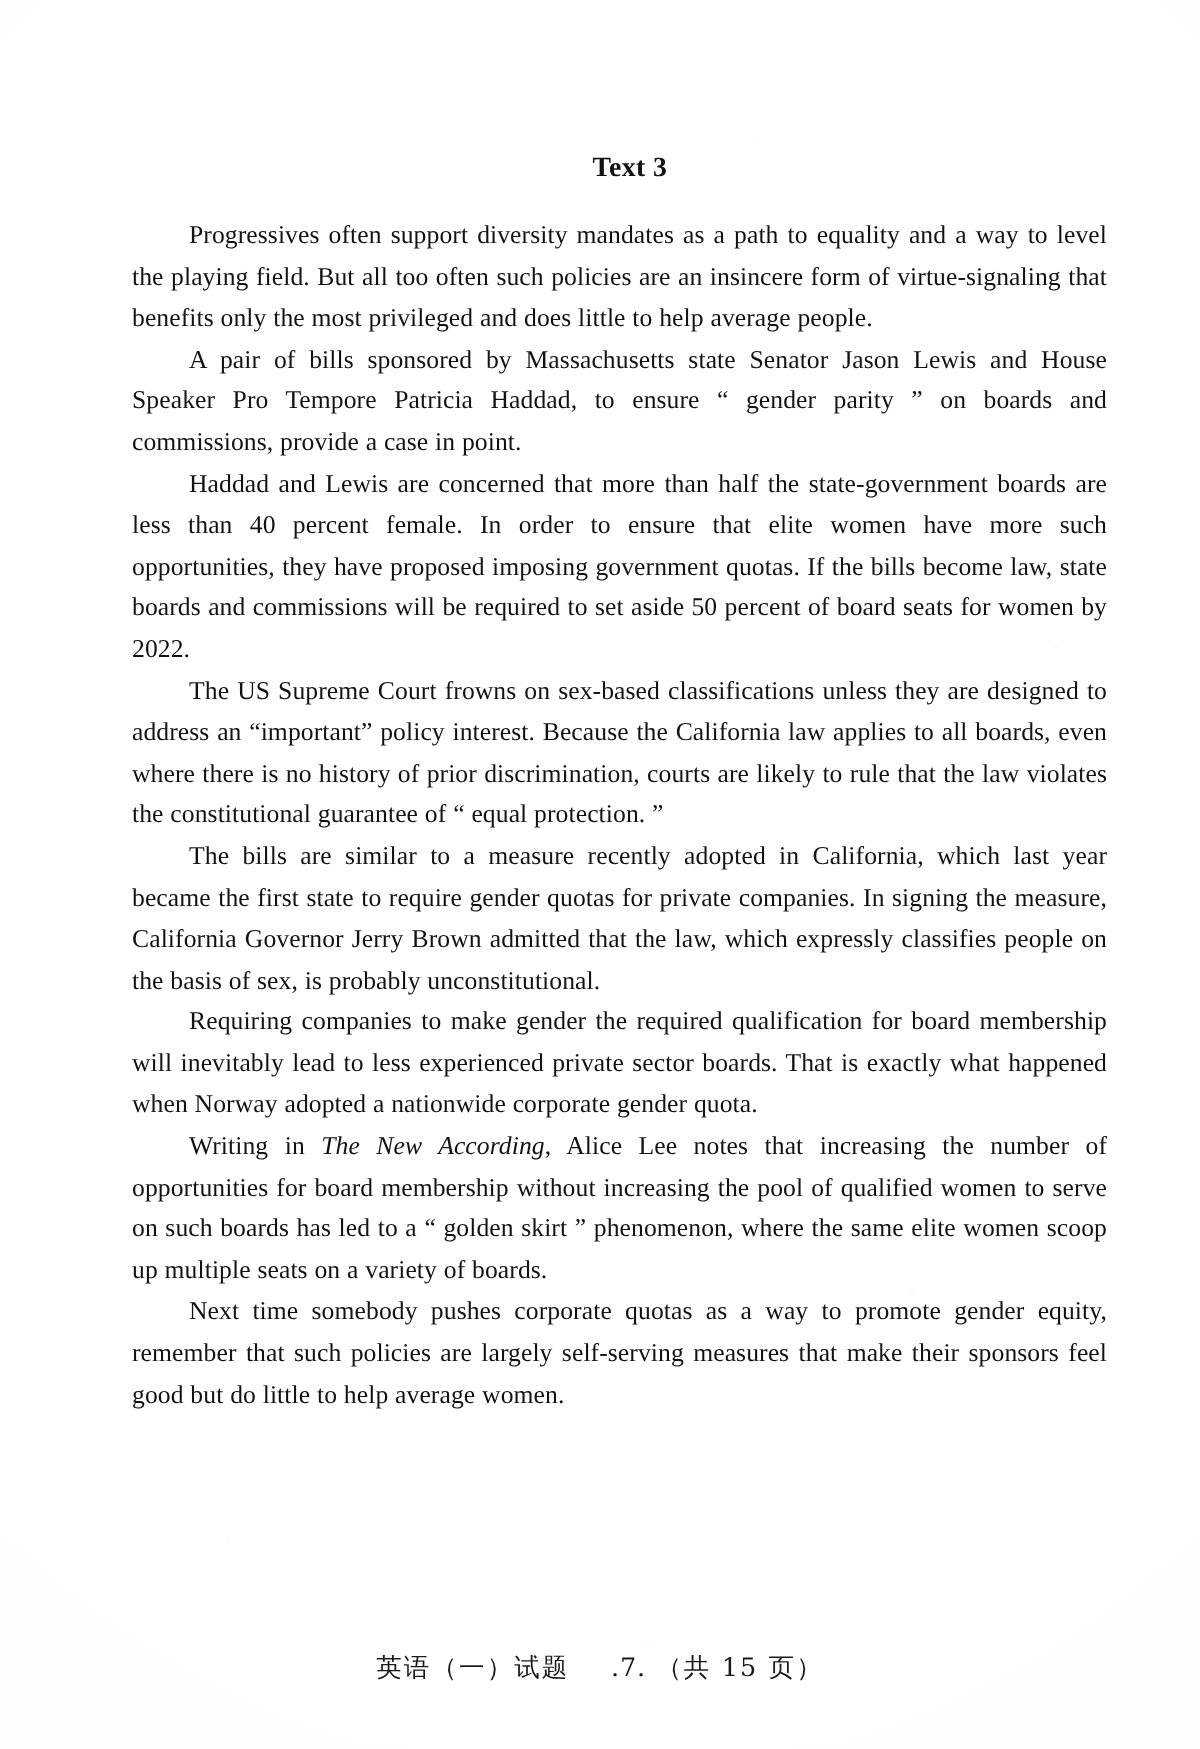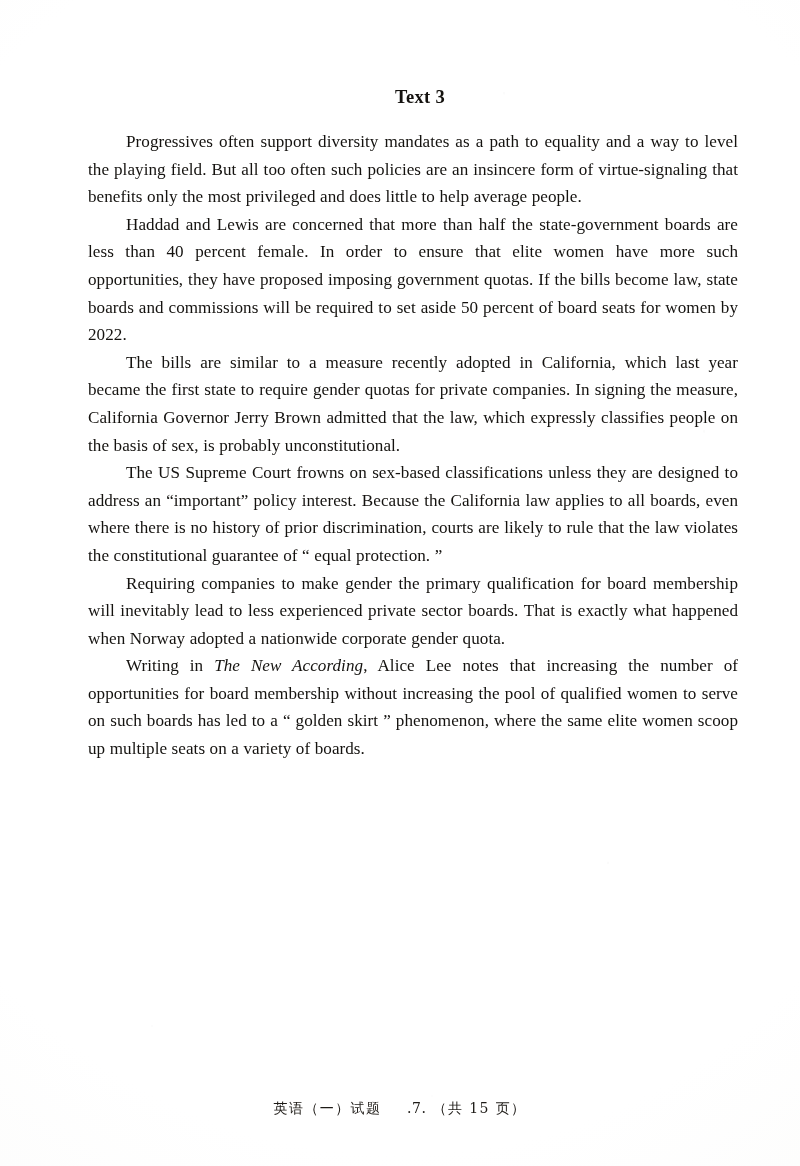--- a/index.html
+++ b/index.html
@@ -42,21 +42,21 @@
     position: absolute;
     left: 88px;
     top: 0;
     width: 650px;
   }
 
   .heading {
     font-weight: bold;
     font-size: 18.5px;
     text-align: center;
-    margin: 1px;
+    margin: 16px;
     padding-top: 86px;
     letter-spacing: 0.3px;
     padding-left: 14px;
   }
 
   .body-copy {
     margin-top: 20px;
   }
 
   p.para {
@@ -75,46 +75,48 @@
   p.para em {
     font-style: italic;
   }
 
   .footer {
     position: absolute;
     left: 0;
     right: 0;
     top: 1100px;
     text-align: center;
-    font-size: 14px;
+    font-size: 17px;
     letter-spacing: 1.4px;
     font-family: "DejaVu Serif", "Liberation Serif", serif;
     color: #1d1a16;
   }
   .footer .page-mark {
     letter-spacing: 0.6px;
   }
 </style>
 </head>
 <body>
 
 <div class="page">
   <div class="scan-noise"></div>
 
   <div class="content">
 
     <h1 class="heading">Text 3</h1>
 
     <div class="body-copy">
       <p class="para">Progressives often support diversity mandates as a path to equality and a way to level the playing field. But all too often such policies are an insincere form of virtue-signaling that benefits only the most privileged and does little to help average people.</p>
+      <p class="para">A pair of bills sponsored by Massachusetts state Senator Jason Lewis and House Speaker Pro Tempore Patricia Haddad, to ensure “ gender parity ” on boards and commissions, provide a case in point.</p>
       <p class="para">Haddad and Lewis are concerned that more than half the state-government boards are less than 40 percent female. In order to ensure that elite women have more such opportunities, they have proposed imposing government quotas. If the bills become law, state boards and commissions will be required to set aside 50 percent of board seats for women by 2022.</p>
+      <p class="para">The US Supreme Court frowns on sex-based classifications unless they are designed to address an “important” policy interest. Because the California law applies to all boards, even where there is no history of prior discrimination, courts are likely to rule that the law violates the constitutional guarantee of “ equal protection. ”</p>
       <p class="para">The bills are similar to a measure recently adopted in California, which last year became the first state to require gender quotas for private companies. In signing the measure, California Governor Jerry Brown admitted that the law, which expressly classifies people on the basis of sex, is probably unconstitutional.</p>
-      <p class="para">The US Supreme Court frowns on sex-based classifications unless they are designed to address an “important” policy interest. Because the California law applies to all boards, even where there is no history of prior discrimination, courts are likely to rule that the law violates the constitutional guarantee of “ equal protection. ”</p>
-      <p class="para">Requiring companies to make gender the primary qualification for board membership will inevitably lead to less experienced private sector boards. That is exactly what happened when Norway adopted a nationwide corporate gender quota.</p>
+      <p class="para">Requiring companies to make gender the required qualification for board membership will inevitably lead to less experienced private sector boards. That is exactly what happened when Norway adopted a nationwide corporate gender quota.</p>
       <p class="para">Writing in <em>The New According</em>, Alice Lee notes that increasing the number of opportunities for board membership without increasing the pool of qualified women to serve on such boards has led to a “ golden skirt ” phenomenon, where the same elite women scoop up multiple seats on a variety of boards.</p>
+      <p class="para">Next time somebody pushes corporate quotas as a way to promote gender equity, remember that such policies are largely self-serving measures that make their sponsors feel good but do little to help average women.</p>
     </div>
 
   </div>
 
   <div class="footer">
     <span>英语（一）试题</span>
     <span style="display:inline-block;width:14px"></span>
     <span class="page-mark">.7.</span>
     <span>（共 15 页）</span>
   </div>

